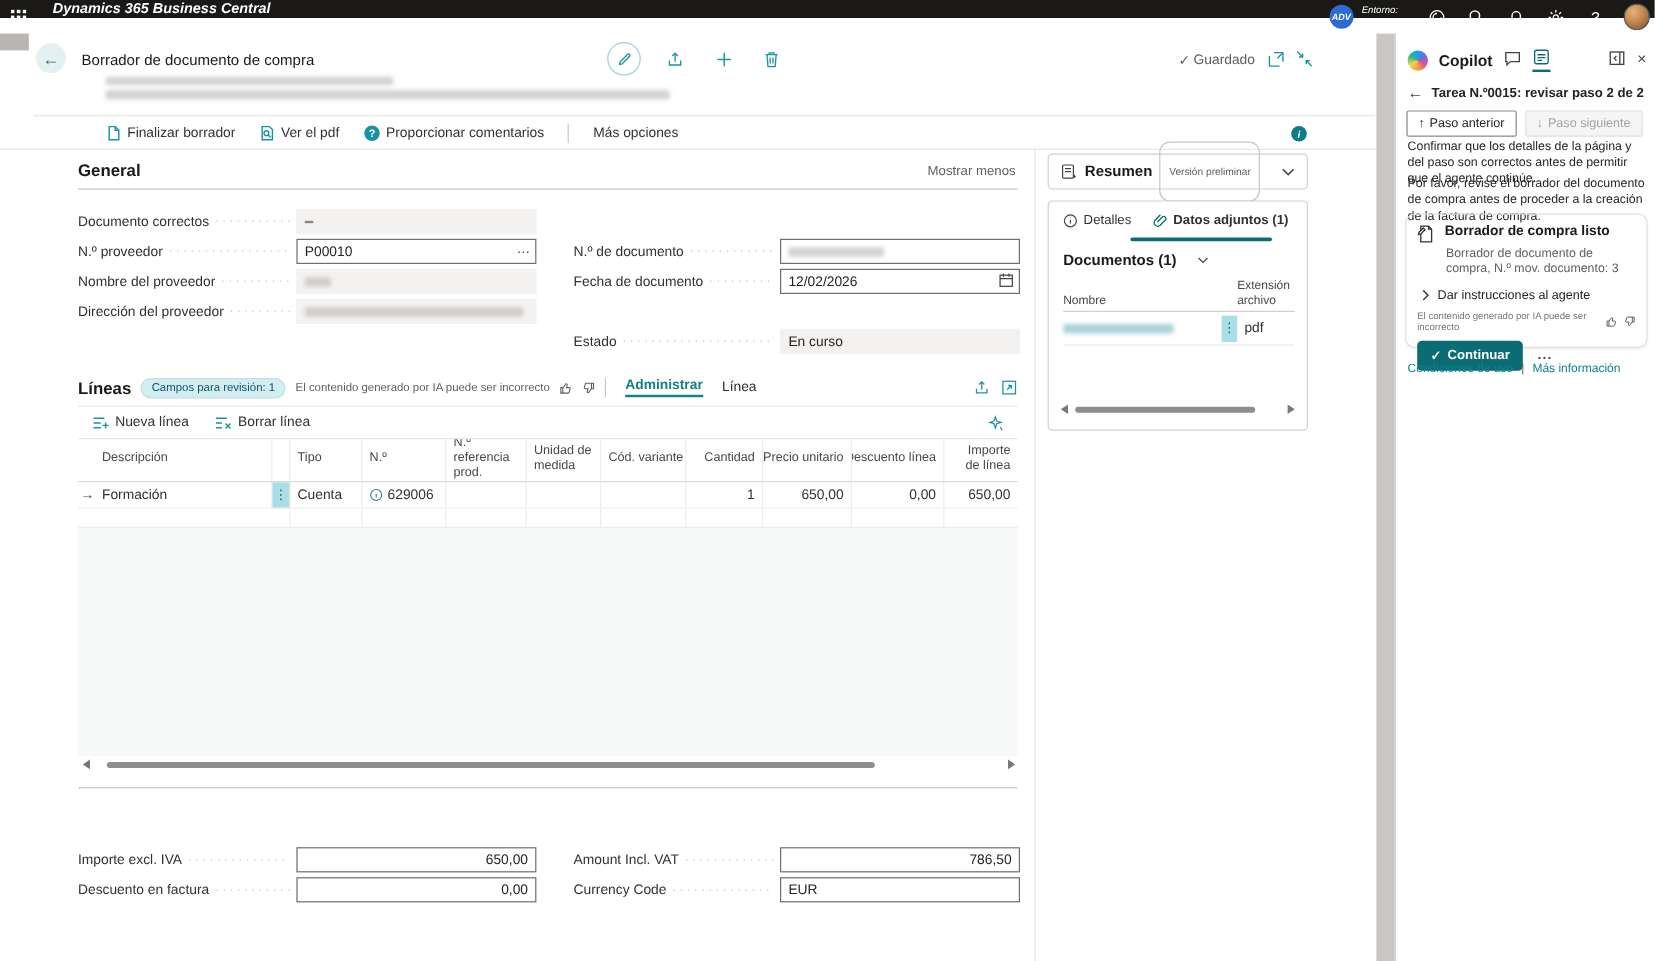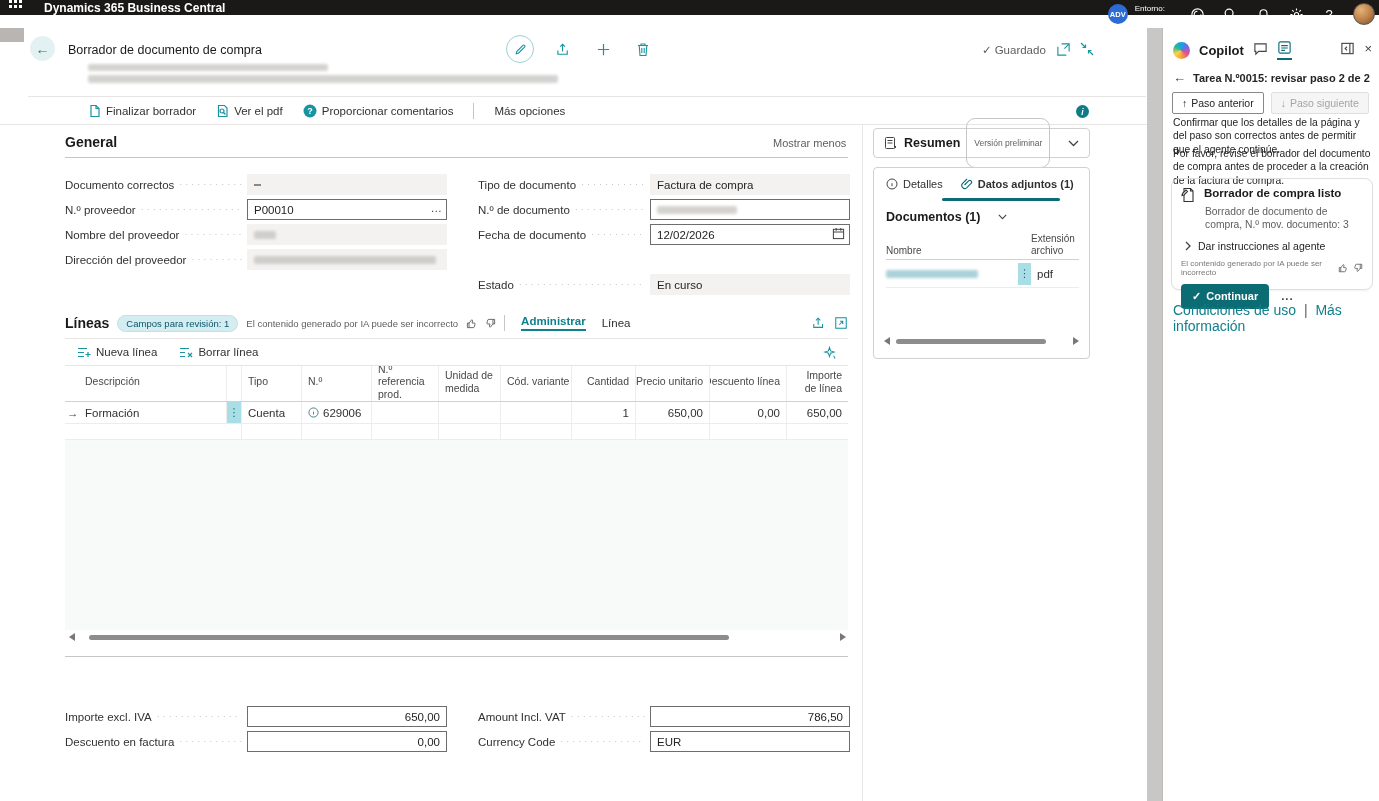--- a/index.html
+++ b/index.html
@@ -15,21 +15,21 @@
     --divider2:#c8c6c4;
     --disabled:#f3f2f1;
   }
   *{box-sizing:border-box;margin:0;padding:0}
   body{width:1379px;height:801px;position:relative;overflow:hidden;background:#fff;
        font-family:"Liberation Sans",sans-serif;color:var(--txt);font-size:11.5px;}
   svg{display:block}
 
   
   .topbar{position:absolute;left:0;top:0;width:1379px;height:15px;background:#1a1918;
-          display:flex;align-items:flex-end;color:#fff;}
+          display:flex;align-items:flex-start;color:#fff;font-style:italic;}
   .waffle{width:30px;height:28px;display:flex;align-items:center;justify-content:center;cursor:pointer}
   .tb-title{font-size:12px;font-weight:bold;margin-left:14px;white-space:nowrap}
   .tb-right{position:absolute;right:4px;top:0;height:28px;display:flex;align-items:center;gap:15px}
   .env-badge{width:20px;height:20px;border-radius:50%;background:#2b6bd3;color:#fff;
              font-size:7.5px;font-weight:bold;display:flex;align-items:center;justify-content:center}
   .env-text{font-size:8px;line-height:1.25;color:#fff;margin-left:-8px}
   .tb-ic{color:#fff;display:flex;align-items:center;justify-content:center;width:18px;height:18px}
   .tb-help{font-size:13px;color:#fff}
   .avatar{width:22px;height:22px;border-radius:50%;
           background:radial-gradient(circle at 35% 30%,#e8b27a 0%,#b97e47 55%,#7a4a2b 100%);border:1px solid #555}
@@ -140,21 +140,21 @@
            border-radius:8px;padding:8px 9px;box-shadow:0 1px 2px rgba(0,0,0,.06)}
   .cpc-title-row{display:flex;gap:8px;align-items:flex-start}
   .cpc-title{font-size:11.5px;font-weight:bold;color:#1b1a19}
   .cpc-body{font-size:10.3px;color:var(--txt2);line-height:1.3;margin:2px 0 0 24px;width:158px}
   .cpc-instr{display:flex;gap:7px;align-items:center;font-size:10.5px;color:#242424;margin:8px 0 0 4px;cursor:pointer}
   .cpc-ai{display:flex;align-items:center;gap:5px;margin-top:7px;font-size:8px;color:#797775}
   .cpc-btn-row{display:flex;align-items:center;gap:12px;margin-top:7px}
   .continue-btn{background:var(--teal-dark);color:#fff;border:none;border-radius:4px;height:25px;
                 padding:0 11px;font-size:11px;font-weight:bold;display:flex;align-items:center;gap:5px;cursor:pointer;
                 font-family:"Liberation Sans",sans-serif}
-  .cp-links{position:absolute;left:10px;top:274px;font-size:14px;color:var(--teal-link)}
+  .cp-links{position:absolute;left:10px;top:274px;font-size:10px;color:var(--teal-link)}
   .cp-links .sep{color:var(--txt2);margin:0 4px}
   .link{color:var(--teal-link);cursor:pointer;text-decoration:none}
 </style>
 </head>
 <body>
 
 <div class="topbar">
   <div class="waffle">
     <svg width="13" height="13" viewBox="0 0 13 13">
         <g fill="#fff">
@@ -315,27 +315,20 @@
     </div>
   </div>
   <div class="frow" style="left:65px;top:221px;width:382px">
     <span class="lbl">Dirección del proveedor</span>
     <span class="dots"></span>
     <div class="box dis">
       <span class="redact" style="position:static;width:182px;height:8px"></span>
     </div>
   </div>
 
-  <div class="frow" style="left:478px;top:146px;width:372px">
-    <span class="lbl">Tipo de documento</span>
-    <span class="dots"></span>
-    <div class="box dis">
-        <span>Factura de compra</span>
-      </div>
-  </div>
   <div class="frow" style="left:478px;top:171px;width:372px">
     <span class="lbl">N.º de documento</span>
     <span class="dots"></span>
     <div class="box">
       <span class="redact" style="position:static;width:80px;height:8px"></span>
     </div>
   </div>
   <div class="frow" style="left:478px;top:196px;width:372px">
     <span class="lbl">Fecha de documento</span>
     <span class="dots"></span>

